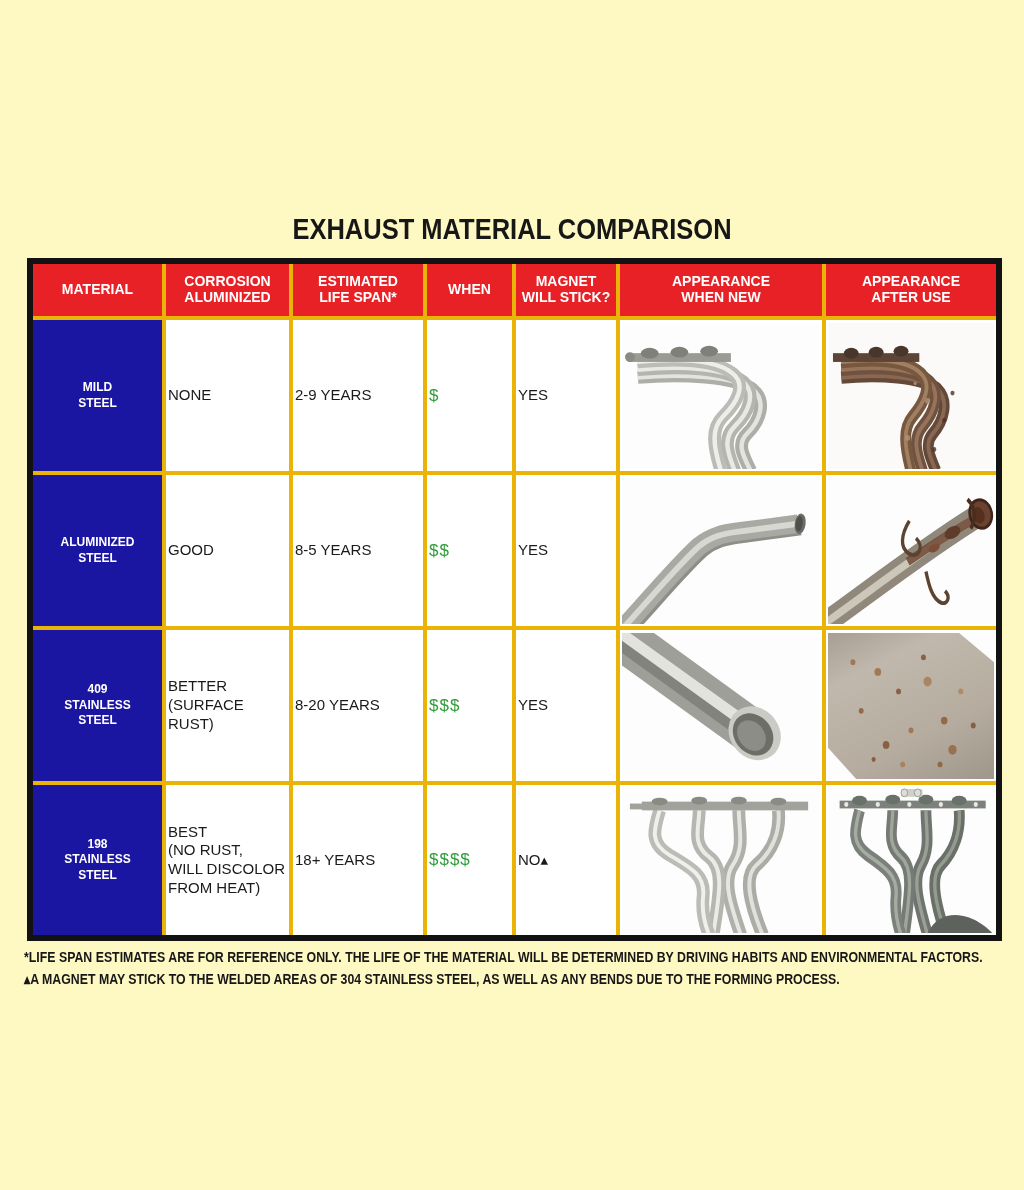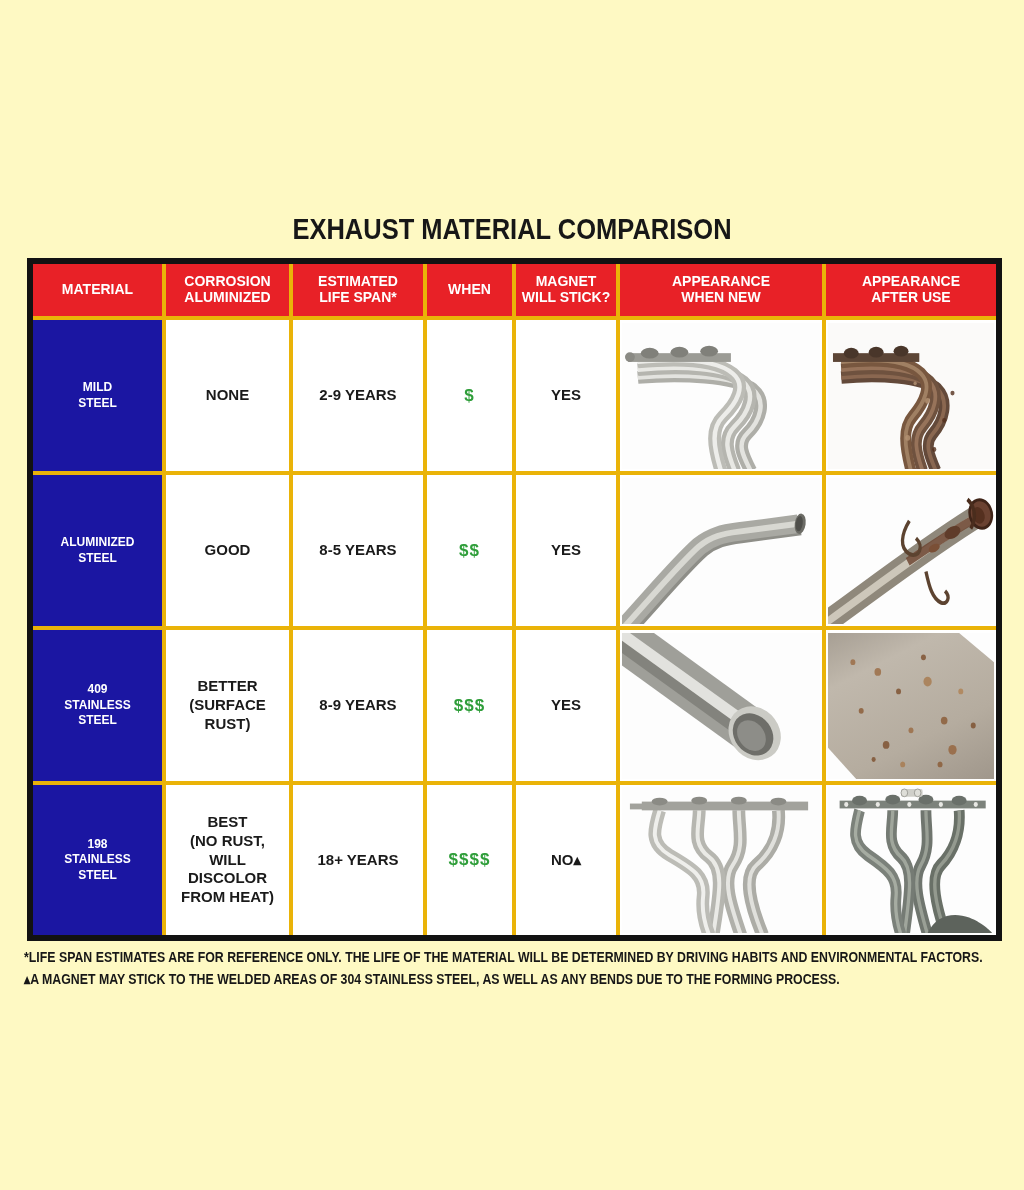--- a/index.html
+++ b/index.html
@@ -23,22 +23,22 @@
   tr.datarow { height:155px; }
   th.colhdr {
     background:#e82127; color:#ffffff; font-weight:bold; font-size:14px;
     line-height:1.12; text-align:center; white-space:pre-line;
   }
   td.material {
     background:#1b16a2; color:#ffffff; font-weight:bold; font-size:12px;
     line-height:1.3; text-align:center; white-space:pre-line;
   }
   td.value {
-    background:#ffffff; color:#1a1a1a; font-weight:bold; font-size:15px;
-    line-height:1.25; text-align:center; white-space:pre-line;
+    background:#ffffff; color:#1a1a1a; font-weight:normal; font-size:15px;
+    line-height:1.25; text-align:left; white-space:pre-line;
   }
   td.cost { color:#2f9e3a; font-size:17px; letter-spacing:1px; }
   td.photo { padding:0; background:#ffffff; }
   td.photo svg { display:block; width:100%; height:146px; }
   .footnotes { position:absolute; left:24px; top:946px; width:980px; }
   .footnote {
     font-size:14.5px; font-weight:bold; color:#171717; line-height:1.55;
     transform:scaleX(0.85); transform-origin:left center; white-space:nowrap;
   }
 </style>
@@ -166,21 +166,21 @@
       </td>
     </tr>
 
     <tr class="datarow">
       <td class="material">409
 STAINLESS
 STEEL</td>
       <td class="value">BETTER
 (SURFACE
 RUST)</td>
-      <td class="value">8-9 YEARS</td>
+      <td class="value">8-20 YEARS</td>
       <td class="value cost">$$$</td>
       <td class="value">YES</td>
       <td class="photo">
         <svg viewBox="0 0 200 150" preserveAspectRatio="none" aria-label="Polished straight stainless pipe">
           <rect width="200" height="150" fill="#fdfdfd"></rect>
           <path d="M-20,-10 L132,102" fill="none" stroke="#9f9f99" stroke-width="46"></path>
           <path d="M-24,-16 L128,95" fill="none" stroke="#e2e2de" stroke-width="12"></path>
           <path d="M-14,4 L136,114" fill="none" stroke="#83837d" stroke-width="10"></path>
           <g transform="rotate(-36 134 103)">
             <ellipse cx="134" cy="103" rx="25" ry="29" fill="#cbcbc5"></ellipse>

